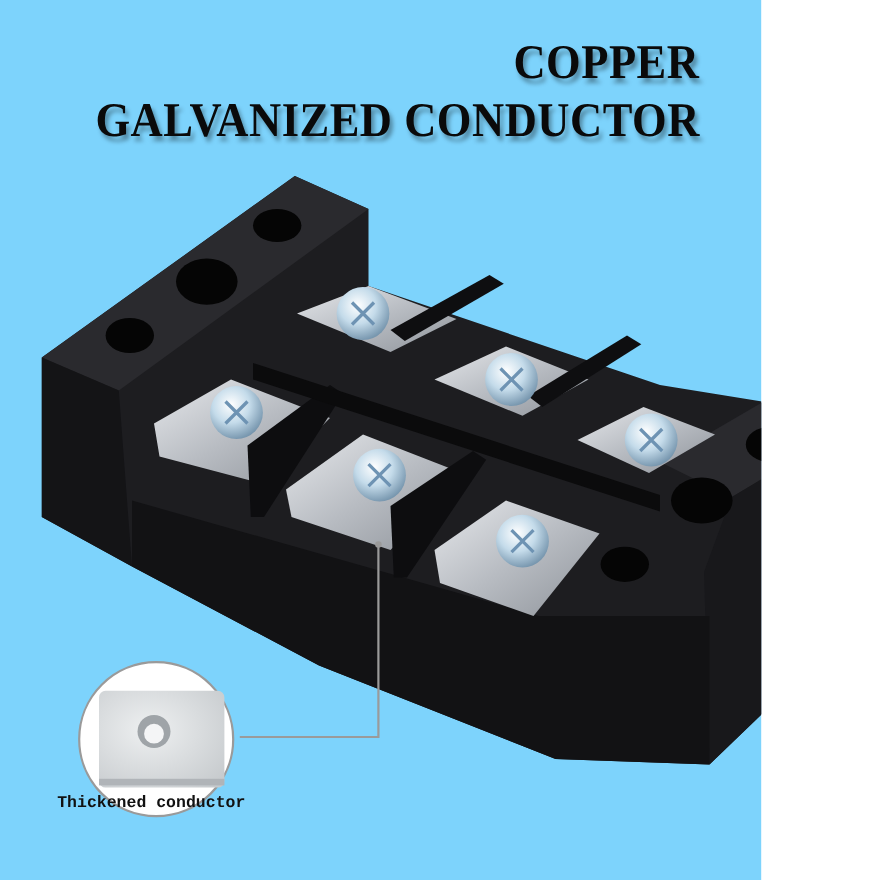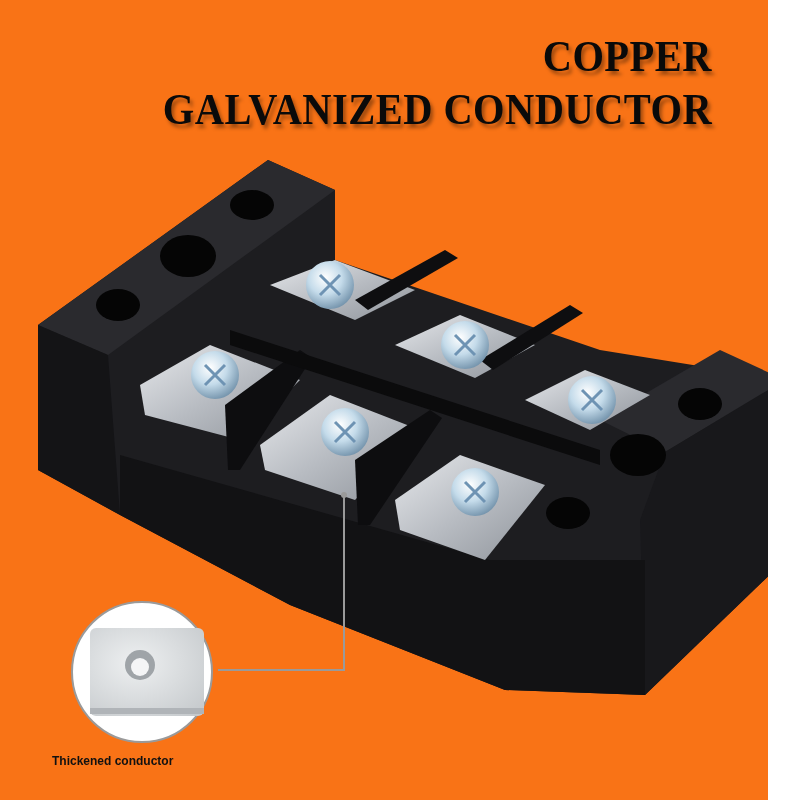--- a/index.html
+++ b/index.html
@@ -1,21 +1,21 @@
 <!DOCTYPE html>
 <html><head>
 <meta charset="utf-8">
 <style>
   html, body { margin: 0; padding: 0; background: #ffffff; }
-  .page { position: relative; width: 768px; height: 800px; background: #f97316; overflow: hidden; font-family: "DejaVu Serif", "Liberation Serif", serif; }
+  .page { position: relative; width: 692px; height: 800px; background: #7dd3fc; overflow: hidden; font-family: "DejaVu Serif", "Liberation Serif", serif; }
   .headline { position: absolute; right: 56px; text-align: right; font-family: "Liberation Serif", "DejaVu Serif", serif; font-weight: bold; color: #0a0a0a; text-shadow: 3px 4px 4px rgba(0,0,0,0.35); letter-spacing: 0.5px; line-height: 1; }
   .line1 { top: 35px; font-size: 44px; transform: scaleX(0.92); transform-origin: right center; }
   .line2 { top: 88px; font-size: 44px; transform: scaleX(0.92); transform-origin: right center; }
   .product { position: absolute; left: 0; top: 0; width: 800px; height: 800px; }
-  .inset-caption { position: absolute; left: 52px; top: 754px; font-family: Liberation Sans, sans-serif; font-weight: bold; font-size: 12px; color: #111; }
+  .inset-caption { position: absolute; left: 52px; top: 722px; font-family: Liberation Mono, monospace; font-weight: bold; font-size: 15px; color: #111; }
 </style>
 </head>
 <body>
 
 <div class="page">
 
   <div class="headline line1">COPPER</div>
   <div class="headline line2">GALVANIZED CONDUCTOR</div>
 
   <svg class="product" viewBox="0 0 800 800">

